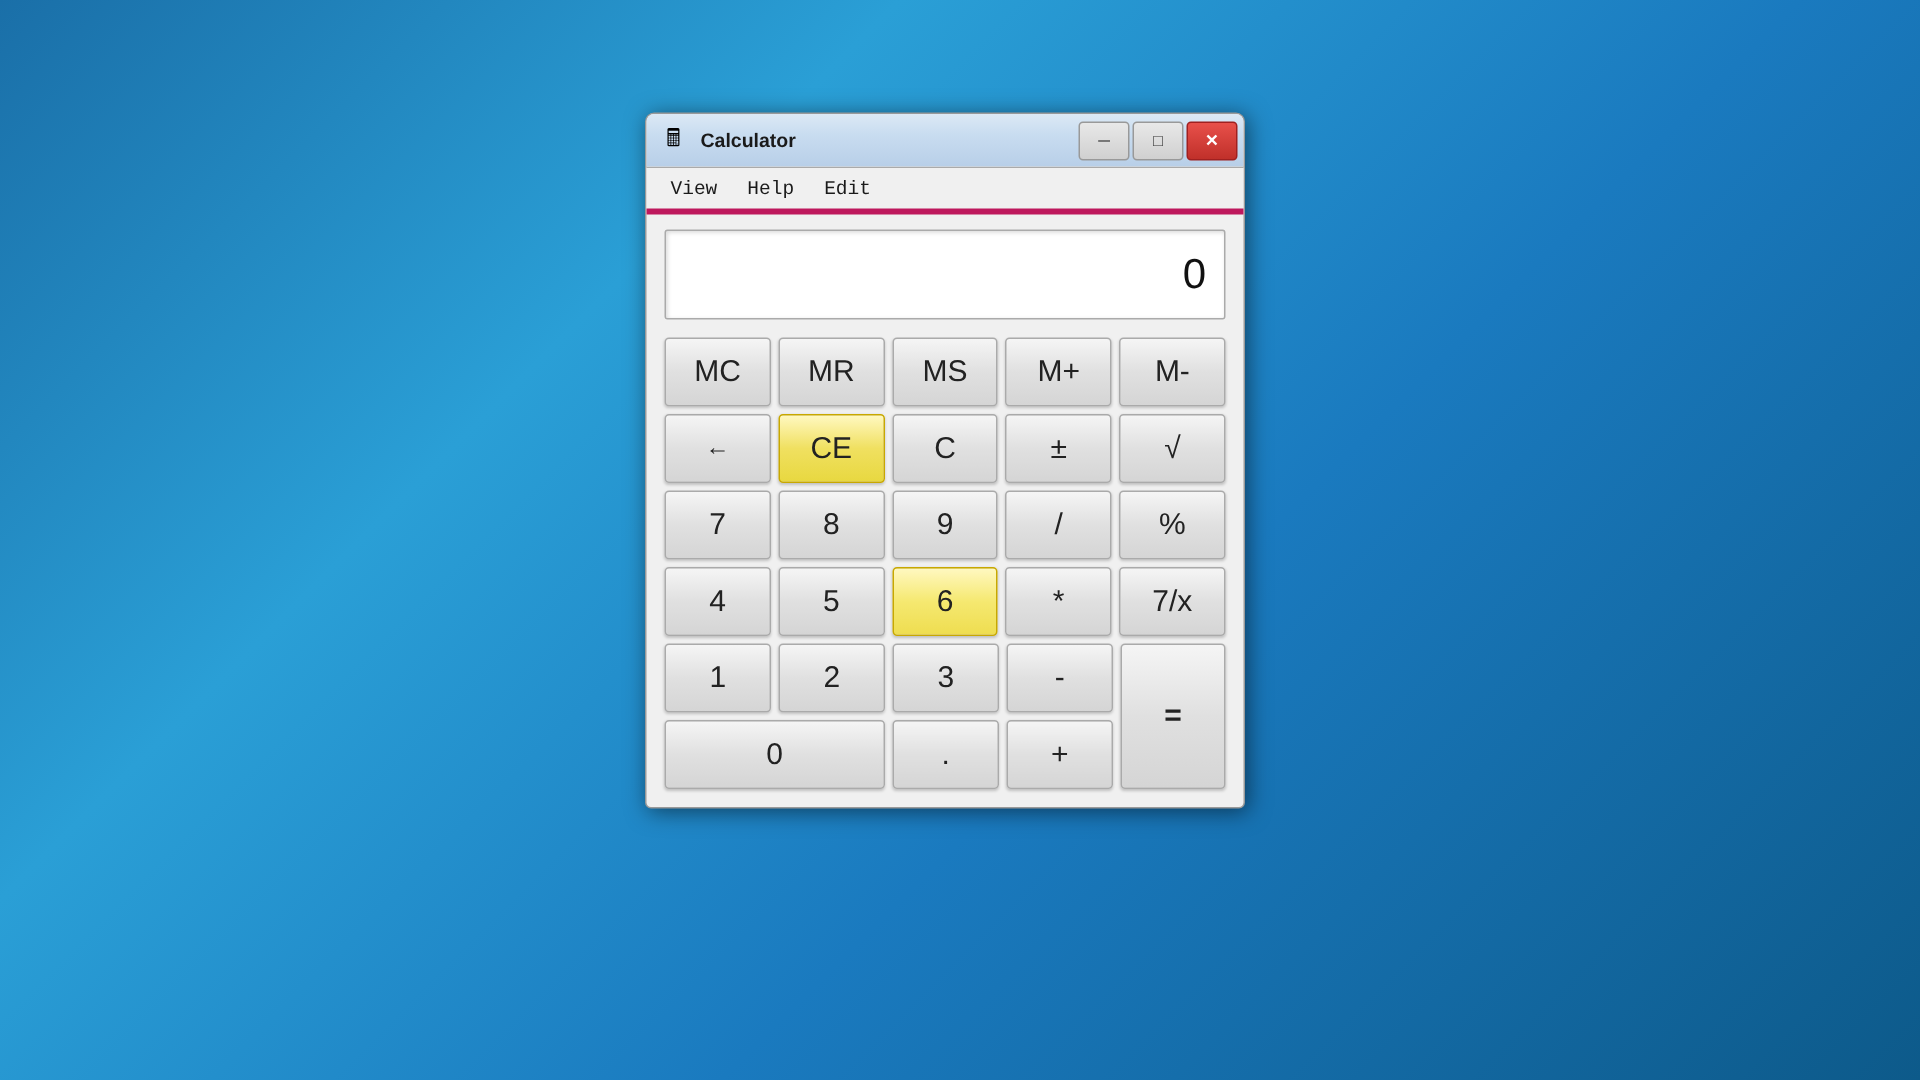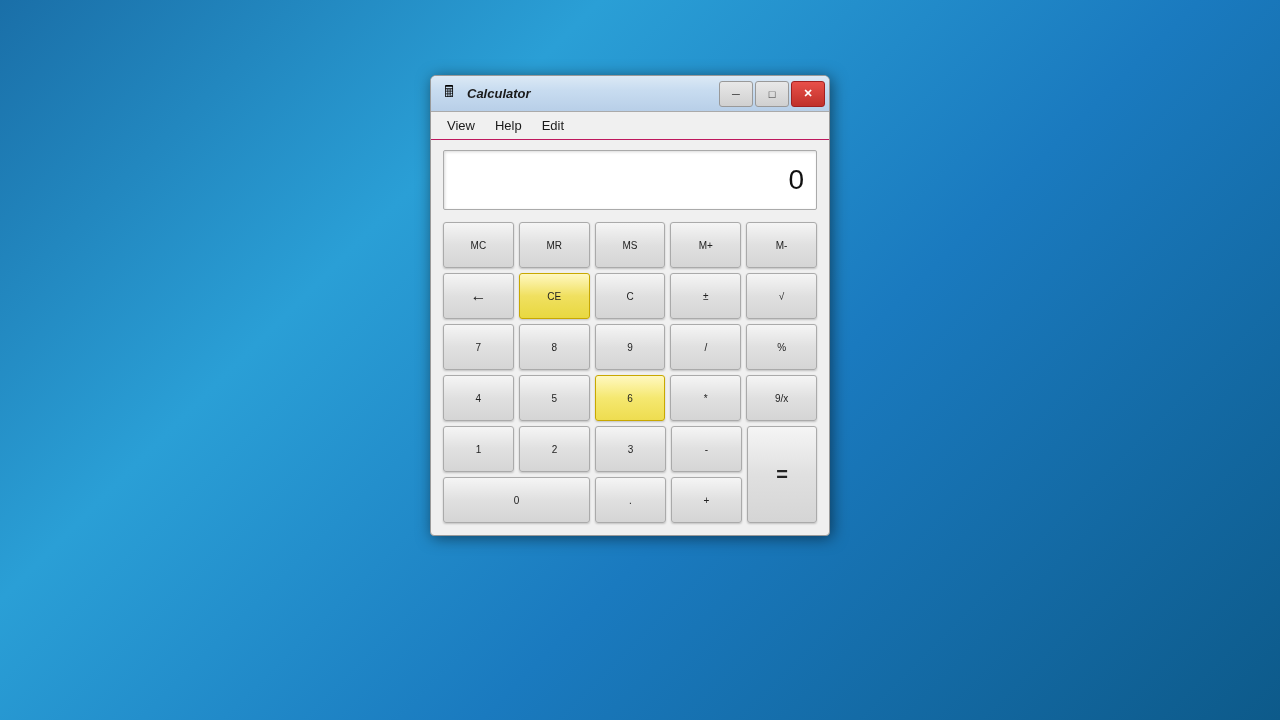--- a/index.html
+++ b/index.html
@@ -50,21 +50,20 @@
       align-items: center;
       justify-content: center;
       font-size: 16px;
     }
 
     .title-bar-text {
       flex: 1;
       font-size: 13px;
       font-weight: 600;
       color: #1a1a1a;
-      font-style: italic;
     }
 
     .title-bar-controls {
       display: flex;
       gap: 2px;
     }
 
     .tb-btn {
       width: 34px;
       height: 26px;
@@ -91,22 +90,23 @@
     .tb-close {
       background: linear-gradient(to bottom, #e8504a, #c0302a);
       color: white;
       border-color: #a02020;
     }
 
     .menu-bar {
       display: flex;
       background: #f0f0f0;
       padding: 3px 8px;
-      border-bottom: 1px solid #be185d;
+      border-bottom: 4px solid #be185d;
       gap: 4px;
+      font-family: Liberation Mono, monospace;
     }
 
     .menu-item {
       padding: 3px 8px;
       font-size: 13px;
       color: #1a1a1a;
       cursor: pointer;
       border-radius: 2px;
     }
 
@@ -139,21 +139,21 @@
     .btn-row {
       display: flex;
       gap: 5px;
     }
 
     .calc-btn {
       flex: 1;
       height: 46px;
       border: 1px solid #aaa;
       border-radius: 3px;
-      font-size: 10px;
+      font-size: 20px;
       font-weight: 500;
       cursor: pointer;
       background: linear-gradient(to bottom, #f5f5f5 0%, #e0e0e0 50%, #d5d5d5 100%);
       color: #222;
       box-shadow: 0 1px 2px rgba(0,0,0,0.2);
       display: flex;
       align-items: center;
       justify-content: center;
     }
 
@@ -253,21 +253,21 @@
         <button class="calc-btn">9</button>
         <button class="calc-btn">/</button>
         <button class="calc-btn">%</button>
       </div>
 
       <div class="btn-row">
         <button class="calc-btn">4</button>
         <button class="calc-btn">5</button>
         <button class="calc-btn btn-hover">6</button>
         <button class="calc-btn">*</button>
-        <button class="calc-btn">9/x</button>
+        <button class="calc-btn">7/x</button>
       </div>
 
       <div class="equals-wrapper">
         <div class="last-rows">
 
           <div class="btn-row">
             <button class="calc-btn">1</button>
             <button class="calc-btn">2</button>
             <button class="calc-btn">3</button>
             <button class="calc-btn">-</button>

